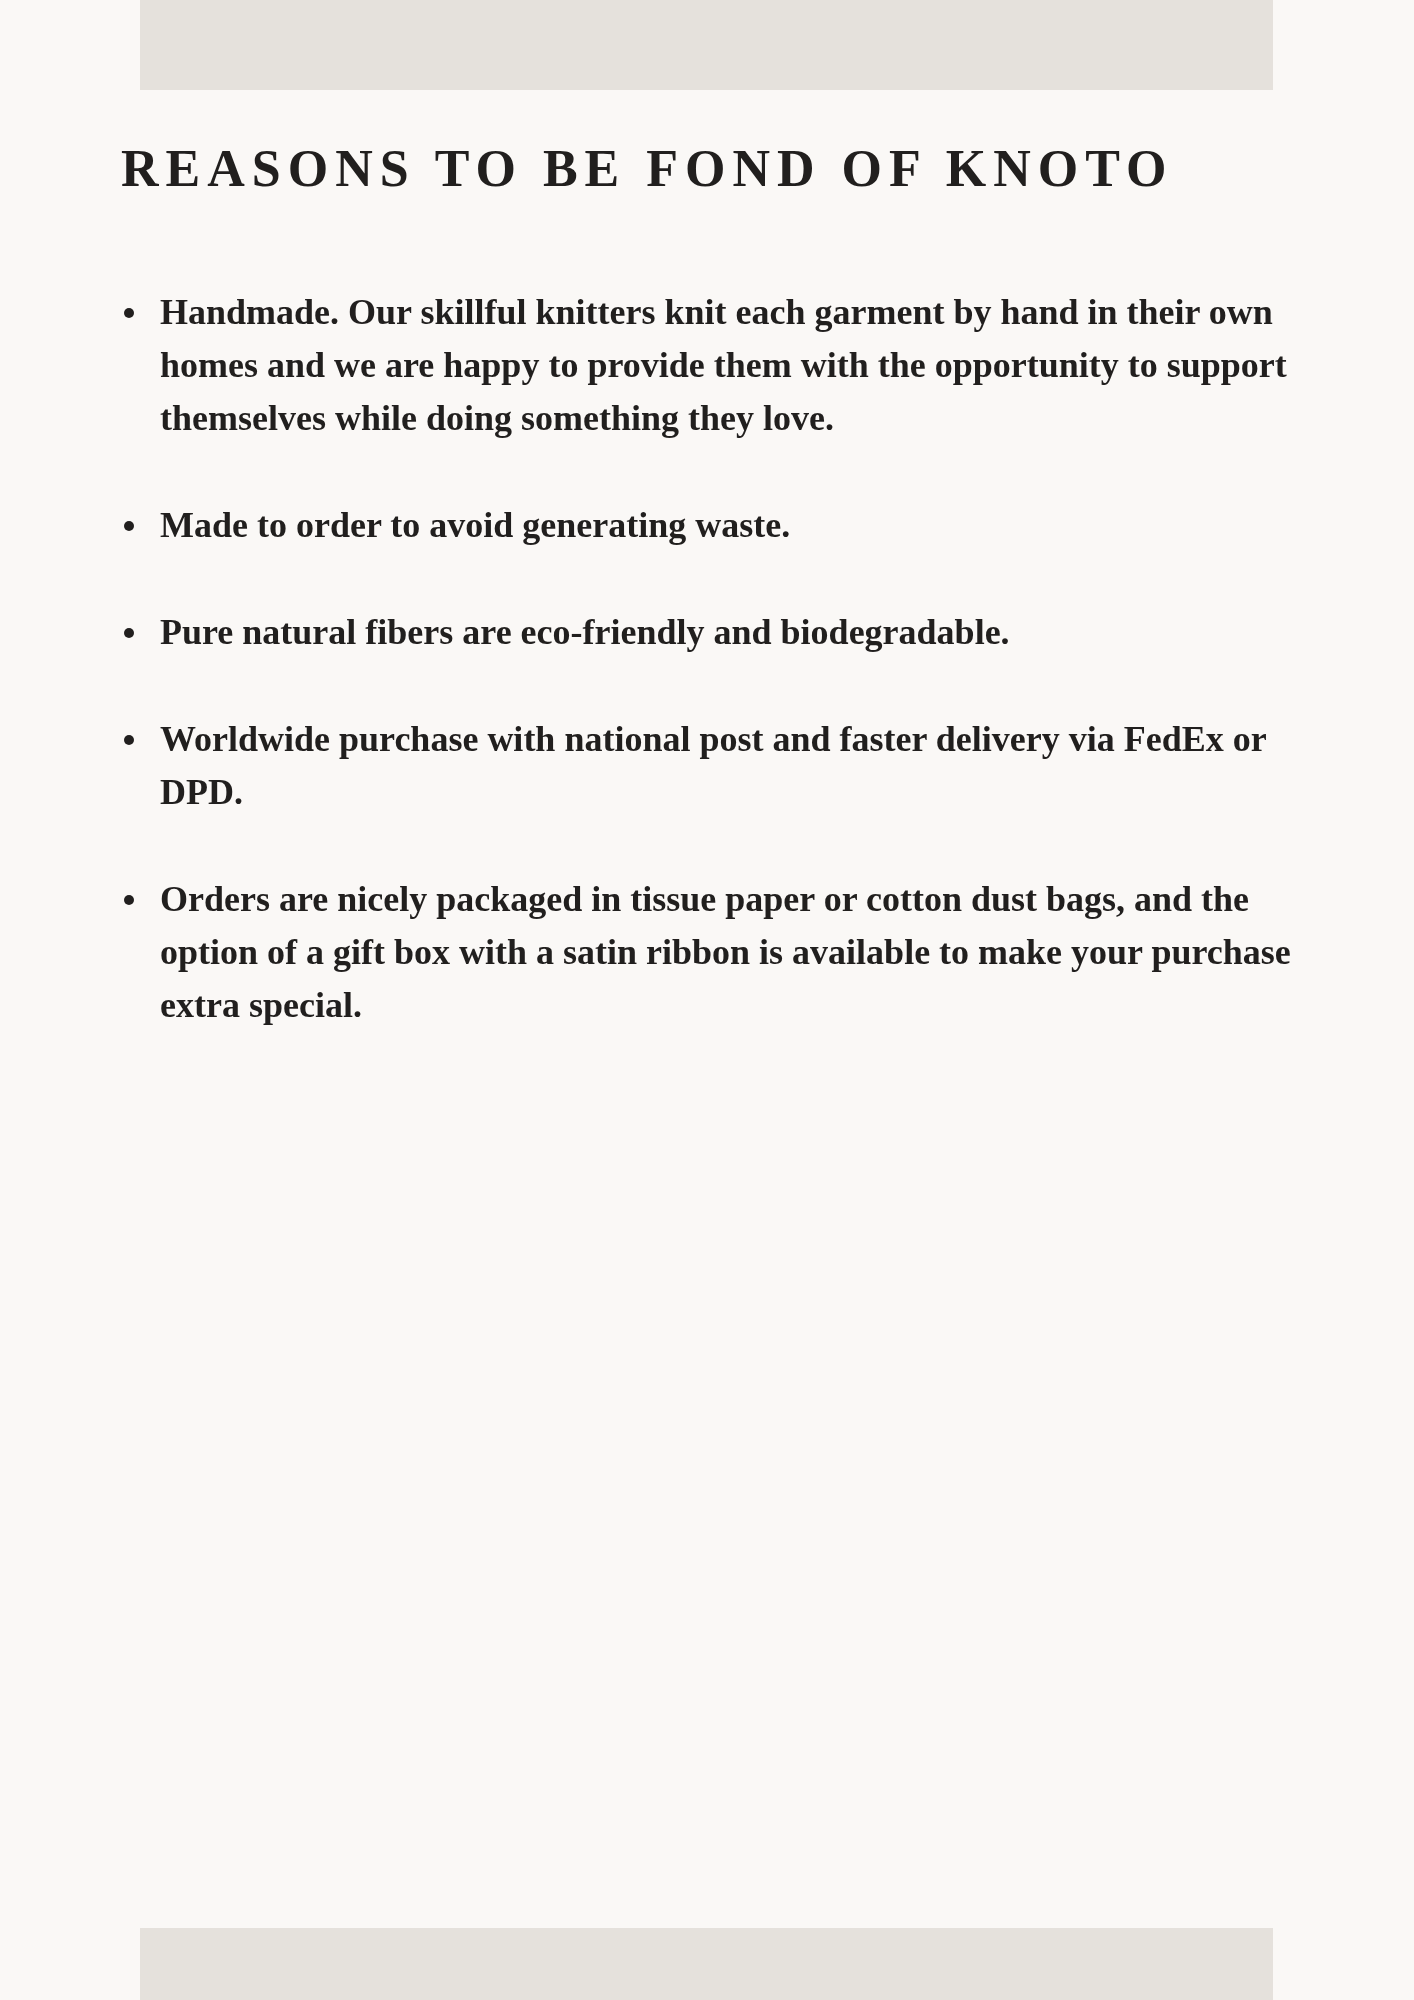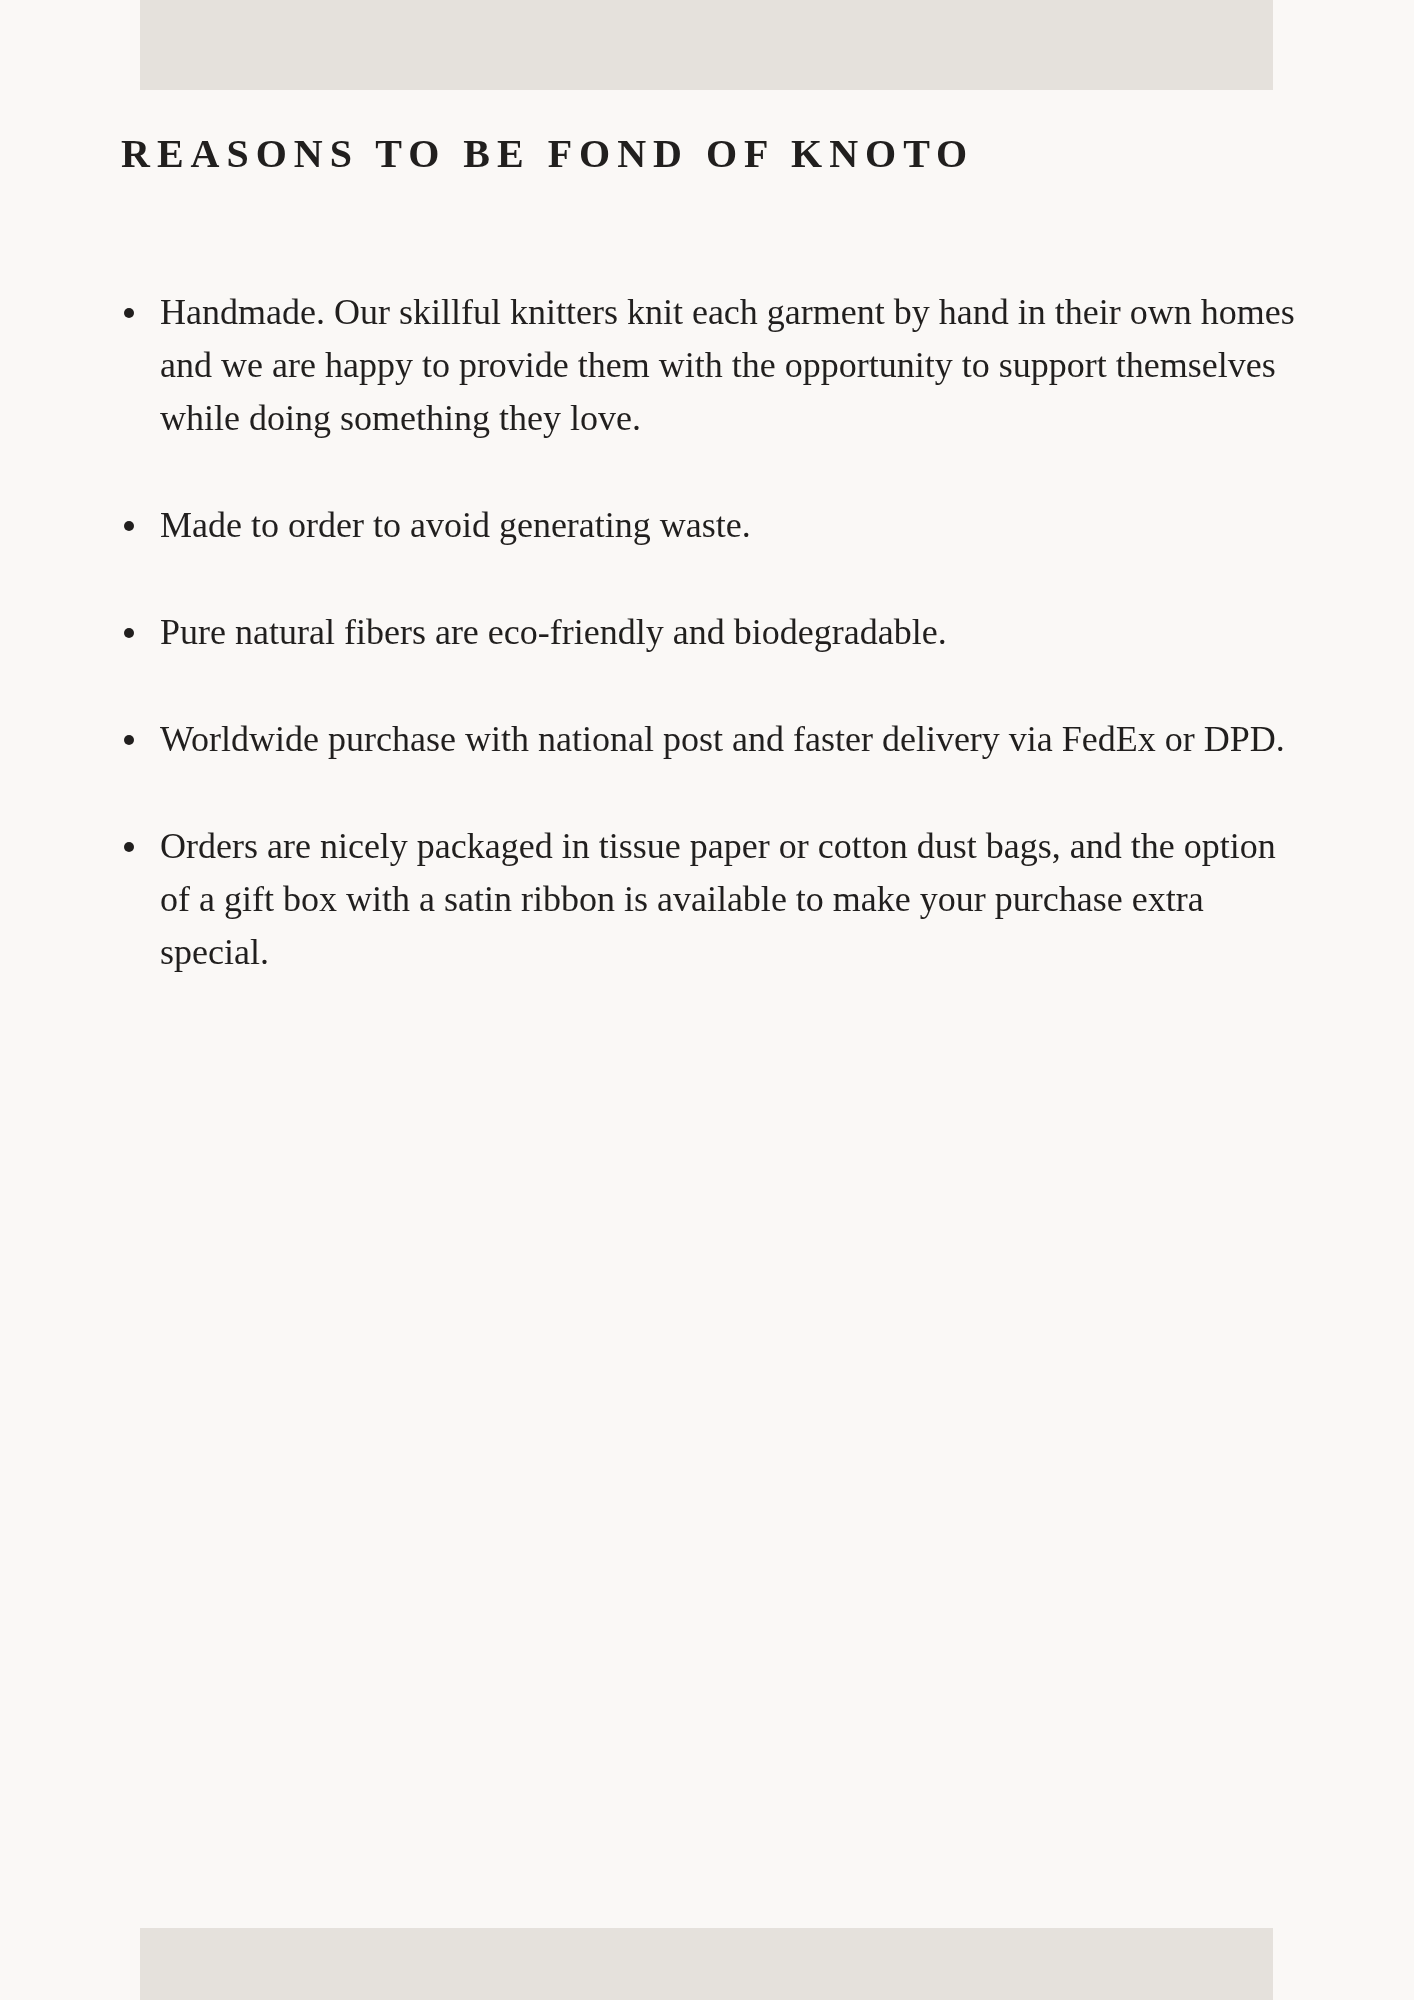--- a/index.html
+++ b/index.html
@@ -23,22 +23,22 @@
     left: 140px;
     width: 1133px;
     background: var(--band, #e5e1dc);
   }
   .band.top { top: 0; height: 90px; }
   .band.bottom { top: 1928px; height: 72px; }
 
   .page-title {
     position: absolute;
     left: 121px;
-    top: 134px;
-    font-size: 40px;
+    top: 143px;
+    font-size: 52px;
     font-weight: 700;
     line-height: 1;
     letter-spacing: 7px;
     color: var(--text, #211f1e);
     white-space: nowrap;
   }
 
   .bullet-list {
     position: absolute;
     left: 160px;
@@ -46,20 +46,21 @@
     width: 1135px;
     list-style: none;
   }
 
   .bullet-list li {
     position: relative;
     font-size: 36px;
     line-height: 53px;
     color: var(--text, #211f1e);
     margin-bottom: 54px;
+    font-weight: bold;
   }
 
   .bullet-list li .dot {
     position: absolute;
     left: -36px;
     top: 22px;
     width: 10px;
     height: 10px;
     border-radius: 50%;
     background: var(--text, #211f1e);

